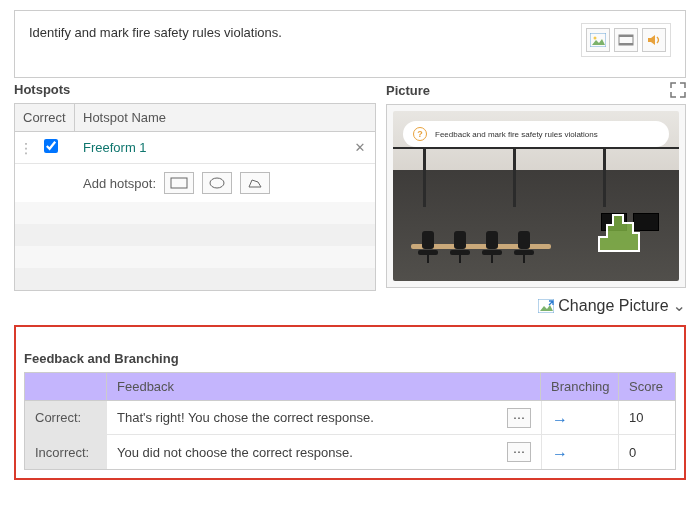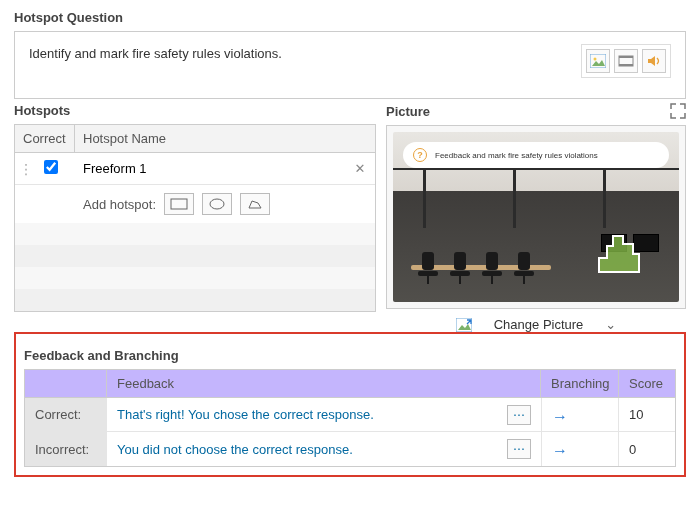--- a/index.html
+++ b/index.html
@@ -13,21 +13,21 @@
 .cols{display:flex;gap:10px;margin-top:4px}
 .col-left{flex:1}
 .col-right{width:300px}
 .hotspots-table{border:1px solid #ccc}
 .ht-head{display:flex;background:#f3f3f3;border-bottom:1px solid #ccc}
 .ht-head .c1{width:60px;padding:6px 8px;border-right:1px solid #ccc;color:#555}
 .ht-head .c2{flex:1;padding:6px 8px;color:#555}
 .ht-row{display:flex;align-items:center;border-bottom:1px solid #e5e5e5;height:32px}
 .ht-row .grip{width:12px;color:#aaa;text-align:center;font-size:14px;line-height:10px;padding-left:4px}
 .ht-row .chk{width:48px;text-align:center}
-.ht-row .name{flex:1;padding:0 8px;color:#000000}
+.ht-row .name{flex:1;padding:0 8px;color:#0f766e}
 .ht-row .del{width:30px;text-align:center;color:#888;cursor:pointer}
 .ht-add{display:flex;align-items:center;padding:8px;gap:8px}
 .ht-add-label{margin-left:60px;color:#555}
 .shape-btn{width:30px;height:22px;border:1px solid #bbb;background:#fafafa;display:flex;align-items:center;justify-content:center;cursor:pointer}
 .ht-empty{height:88px;background:repeating-linear-gradient(#f7f7f7,#f7f7f7 22px,#f0f0f0 22px,#f0f0f0 44px)}
 .pic-header{display:flex;justify-content:space-between;align-items:center;margin-bottom:6px}
 .expand-icon{width:16px;height:16px;cursor:pointer}
 .pic-box{border:1px solid #ccc;padding:6px;height:184px;position:relative;background:#f7f7f7}
 .pic-inner{position:relative;width:100%;height:100%;background:linear-gradient(180deg,#e8e6e2 0%,#d9d5cf 35%,#3e3c3a 35%,#514f4b 100%);overflow:hidden;border-radius:2px}
 .pic-banner{position:absolute;top:10px;left:10px;right:10px;height:26px;background:#fff;border-radius:14px;display:flex;align-items:center;padding:0 10px;gap:8px;font-size:8px;color:#333}
@@ -35,43 +35,42 @@
 .ceiling{position:absolute;top:36px;left:0;right:0;height:2px;background:#2b2b2b}
 .beam{position:absolute;top:36px;width:3px;height:60px;background:#2b2b2b}
 .desk{position:absolute;bottom:32px;left:18px;width:140px;height:5px;background:#caa97a;border-radius:2px}
 .chair{position:absolute;bottom:20px;width:22px;height:30px}
 .chair .back{width:12px;height:18px;background:#1a1a1a;border-radius:3px;margin:0 auto}
 .chair .seat{width:20px;height:5px;background:#1a1a1a;border-radius:2px;margin:1px auto 0}
 .chair .leg{width:2px;height:8px;background:#1a1a1a;margin:0 auto}
 .monitor{position:absolute;width:26px;height:18px;background:#111;border:1px solid #000}
 .hotspot-shape{position:absolute;bottom:26px;right:36px;width:50px;height:44px}
 .hotspot-shape svg{width:100%;height:100%}
-.change-pic{display:flex;justify-content:center;align-items:center;gap:22px;margin-top:8px;color:#333;cursor:pointer;font-size:13px}
-.feedback-section{margin-top:0;border:2px solid #d93a2b;padding:14px 8px 8px}
+.change-pic{display:flex;justify-content:flex-end;align-items:center;gap:4px;margin-top:8px;color:#333;cursor:pointer;font-size:16px}
+.feedback-section{margin-top:10px;border:2px solid #d93a2b;padding:24px 8px 8px}
 .fb-table{border:1px solid #ccc;margin-top:6px}
 .fb-head{display:flex;background:#c4b5fd;border-bottom:1px solid #ccc}
 .fb-head>div{padding:6px 10px;color:#555;border-right:1px solid #ccc}
 .fb-c1{width:82px}
 .fb-c2{flex:1}
 .fb-c3{width:78px}
 .fb-c4{width:56px;border-right:none!important}
 .fb-row{display:flex;align-items:center;border-bottom:1px solid #e5e5e5;height:34px}
 .fb-row>div{padding:0 10px;display:flex;align-items:center;height:100%}
 .fb-row .fb-c1{color:#555;background:#e5e5e5;border-right:1px solid #e5e5e5}
-.fb-row .fb-c2{flex:1;color:#0369a1;justify-content:space-between}
+.fb-row .fb-c2{flex:1;color:#404040;justify-content:space-between}
 .more-btn{border:1px solid #bbb;background:#fafafa;width:24px;height:20px;font-size:12px;display:flex;align-items:center;justify-content:center;cursor:pointer}
 .fb-row .fb-c3{border-left:1px solid #e5e5e5;border-right:1px solid #e5e5e5}
 .arrow{color:#2a7bd1;font-size:16px;font-weight:bold}
 input[type=checkbox]{width:14px;height:14px}
 </style>
 </head>
 <body>
 
 <div class="panel">
-  <div class="section-title">Hotspot Question</div>
   <div class="question-box">
     <div class="question-text">Identify and mark fire safety rules violations.</div>
     <div class="media-btns">
       <div class="media-btn">
         <svg width="16" height="14" viewBox="0 0 16 14">
             <rect x="0" y="0" width="16" height="14" fill="none" stroke="#6fa8d8" stroke-width="1"></rect>
             <circle cx="5" cy="5" r="1.5" fill="#f2c94c"></circle>
             <path d="M2 12 L6 7 L9 10 L12 6 L15 12 Z" fill="#7cb26b"></path>
           </svg>
       </div>

